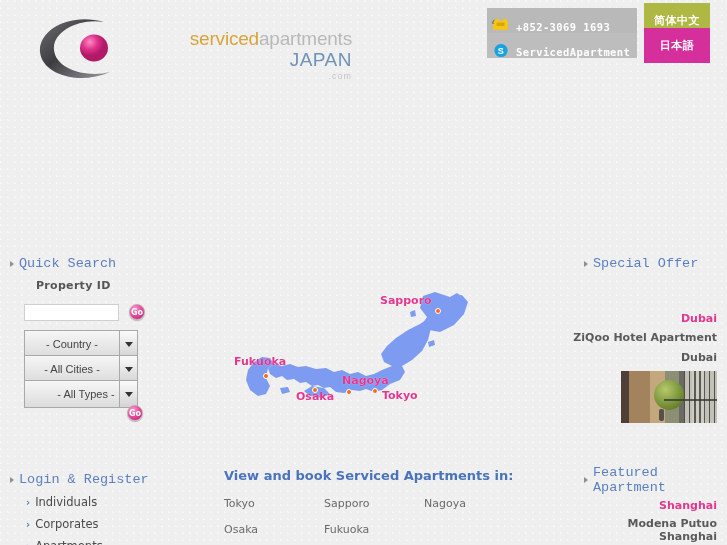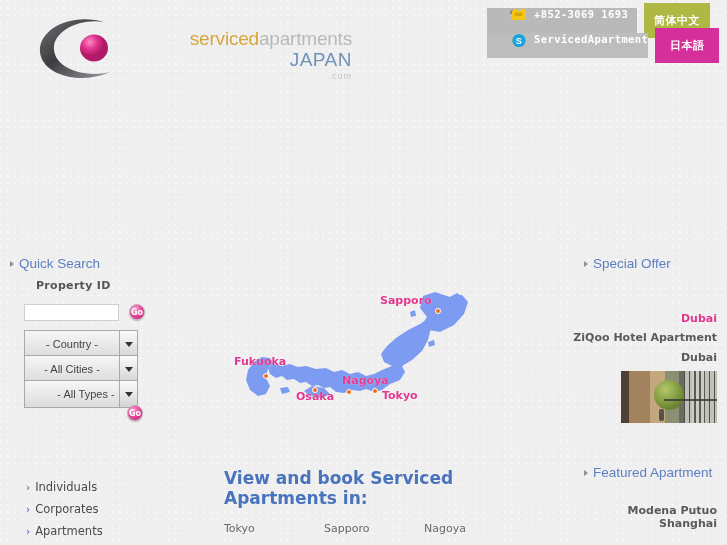--- a/index.html
+++ b/index.html
@@ -44,22 +44,22 @@
   .brand-apartments { color: #b9b9b9; }
   .brand-line2 { font-size: 19px; line-height: 20px; color: #6f93b8; letter-spacing: .5px; }
   .brand-line3 { font-size: 9px; line-height: 12px; color: #c4c4c4; letter-spacing: 1px; }
 
   
   .contact { position: absolute; right: 8px; top: 11px; width: 232px; }
   .contact-row { display: flex; align-items: center; height: 19px; margin-bottom: 6px; }
   .contact-pill {
     flex: 0 0 150px; height: 25px;
     background: #b9b9b9;
-    display: flex; align-items: flex-start;
-    padding-left: 23px;
+    display: flex; align-items: flex-end;
+    padding-left: 5px;
     color: #ffffff; font-weight: bold; font-size: 11px;
     letter-spacing: .4px;
     font-family: "DejaVu Sans Mono", monospace;
   }
   .contact-pill.skype { background: #bdbdbd; }
   .contact-pill .ic { width: 18px; height: 15px; flex: 0 0 18px; margin-right: 6px; }
   .contact-pill .tel-text { font-size: 10.5px; white-space: nowrap; }
   .lang-btn {
     margin-left: 7px;
     width: 66px; height: 35px;
@@ -73,21 +73,21 @@
   .lang-jp { background: #d42f9a; }
 
   
   .col-left  { position: absolute; left: 0;   top: 252px; width: 190px; }
   .col-mid   { position: absolute; left: 190px; top: 252px; width: 382px; }
   .col-right { position: absolute; left: 572px; top: 252px; width: 155px; }
 
   .sec-head {
     color: #5b7fc0; font-size: 13.5px; font-weight: 400;
     display: flex; align-items: center; cursor: pointer;
-    font-family: Liberation Sans, sans-serif;
+    font-family: Liberation Mono, monospace;
   }
   .sec-head .arrow {
     display:inline-block; width: 0; height: 0;
     border-left: 4px solid #8f8f8f;
     border-top: 3.5px solid transparent;
     border-bottom: 3.5px solid transparent;
     margin-right: 5px;
   }
 
   
@@ -164,21 +164,21 @@
     cursor: pointer;
   }
   .city-dot {
     position: absolute; width: 6px; height: 6px; border-radius: 50%;
     background: #f46a1a; border: 1px solid #fff; cursor: pointer;
   }
 
   
   .vb { position: absolute; left: 34px; top: 216px; width: 310px; }
   .vb-title {
-    color: #4a73bd; font-weight: bold; font-size: 17px;
+    color: #4a73bd; font-weight: bold; font-size: 13px;
     font-family: "DejaVu Sans", sans-serif; margin-bottom: 14px;
   }
   .vb-grid { display: flex; flex-wrap: wrap; }
   .vb-cell {
     width: 100px; margin-bottom: 13px;
     font-size: 11px; color: #6a6a6a; cursor: pointer;
     font-family: "DejaVu Sans", sans-serif;
   }
 
   
@@ -337,20 +337,24 @@
     <div class="qs-select" id="sel-type">
       <span class="txt">- All Types -</span>
       <span class="caret">
           <i></i>
         </span>
     </div>
 
     <div class="go-btn" id="go-search-button">Go</div>
 
     <div class="lr-wrap">
+      <div class="sec-head lr-head">
+        <span class="arrow"></span>
+        <span>Login &amp; Register</span>
+      </div>
       <div class="lr-item">
         <span class="chev">›</span>
         <span>Individuals</span>
       </div>
       <div class="lr-item">
         <span class="chev">›</span>
         <span>Corporates</span>
       </div>
       <div class="lr-item">
         <span class="chev">›</span>
@@ -434,17 +438,18 @@
         <div class="post"></div>
       </div>
     </div>
 
     <div class="sec-head" id="featured-head">
       <span class="arrow"></span>
       <span>Featured Apartment</span>
     </div>
 
     <div class="featured">
+      <div class="feat-city">Shanghai</div>
       <div class="feat-name">Modena Putuo Shanghai</div>
     </div>
   </div>
 
 </div>
 
 </body></html>

